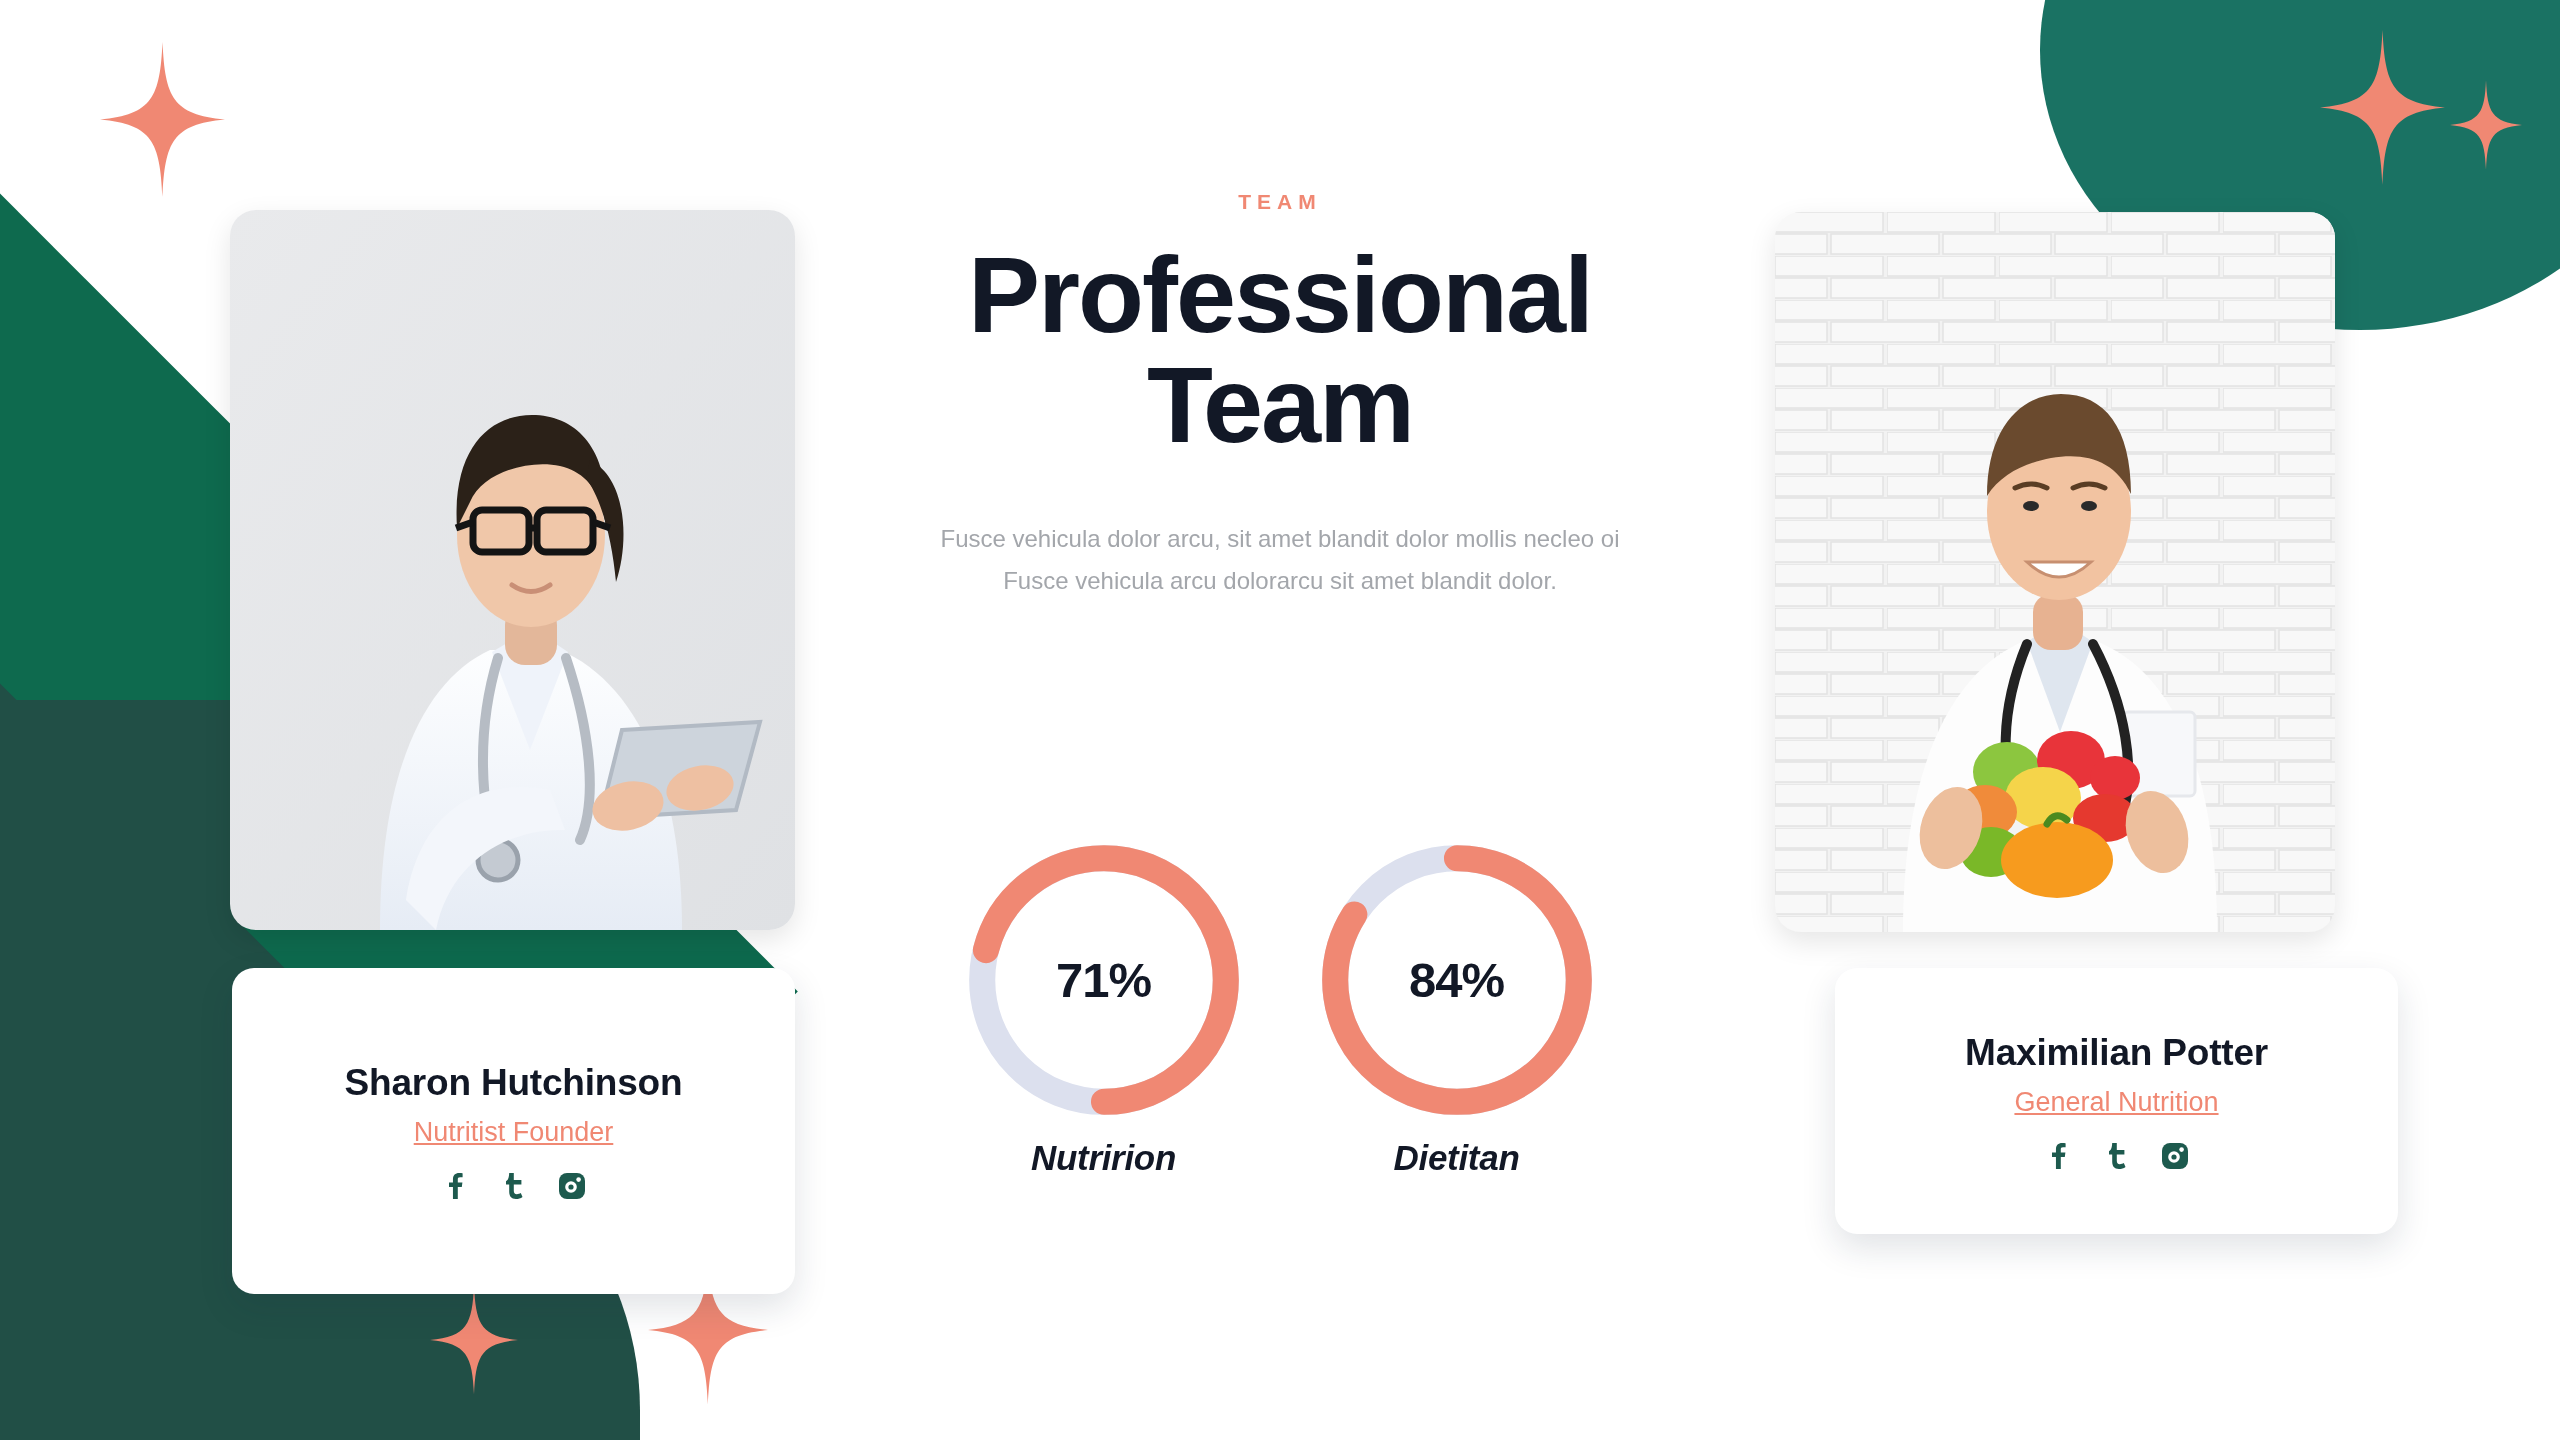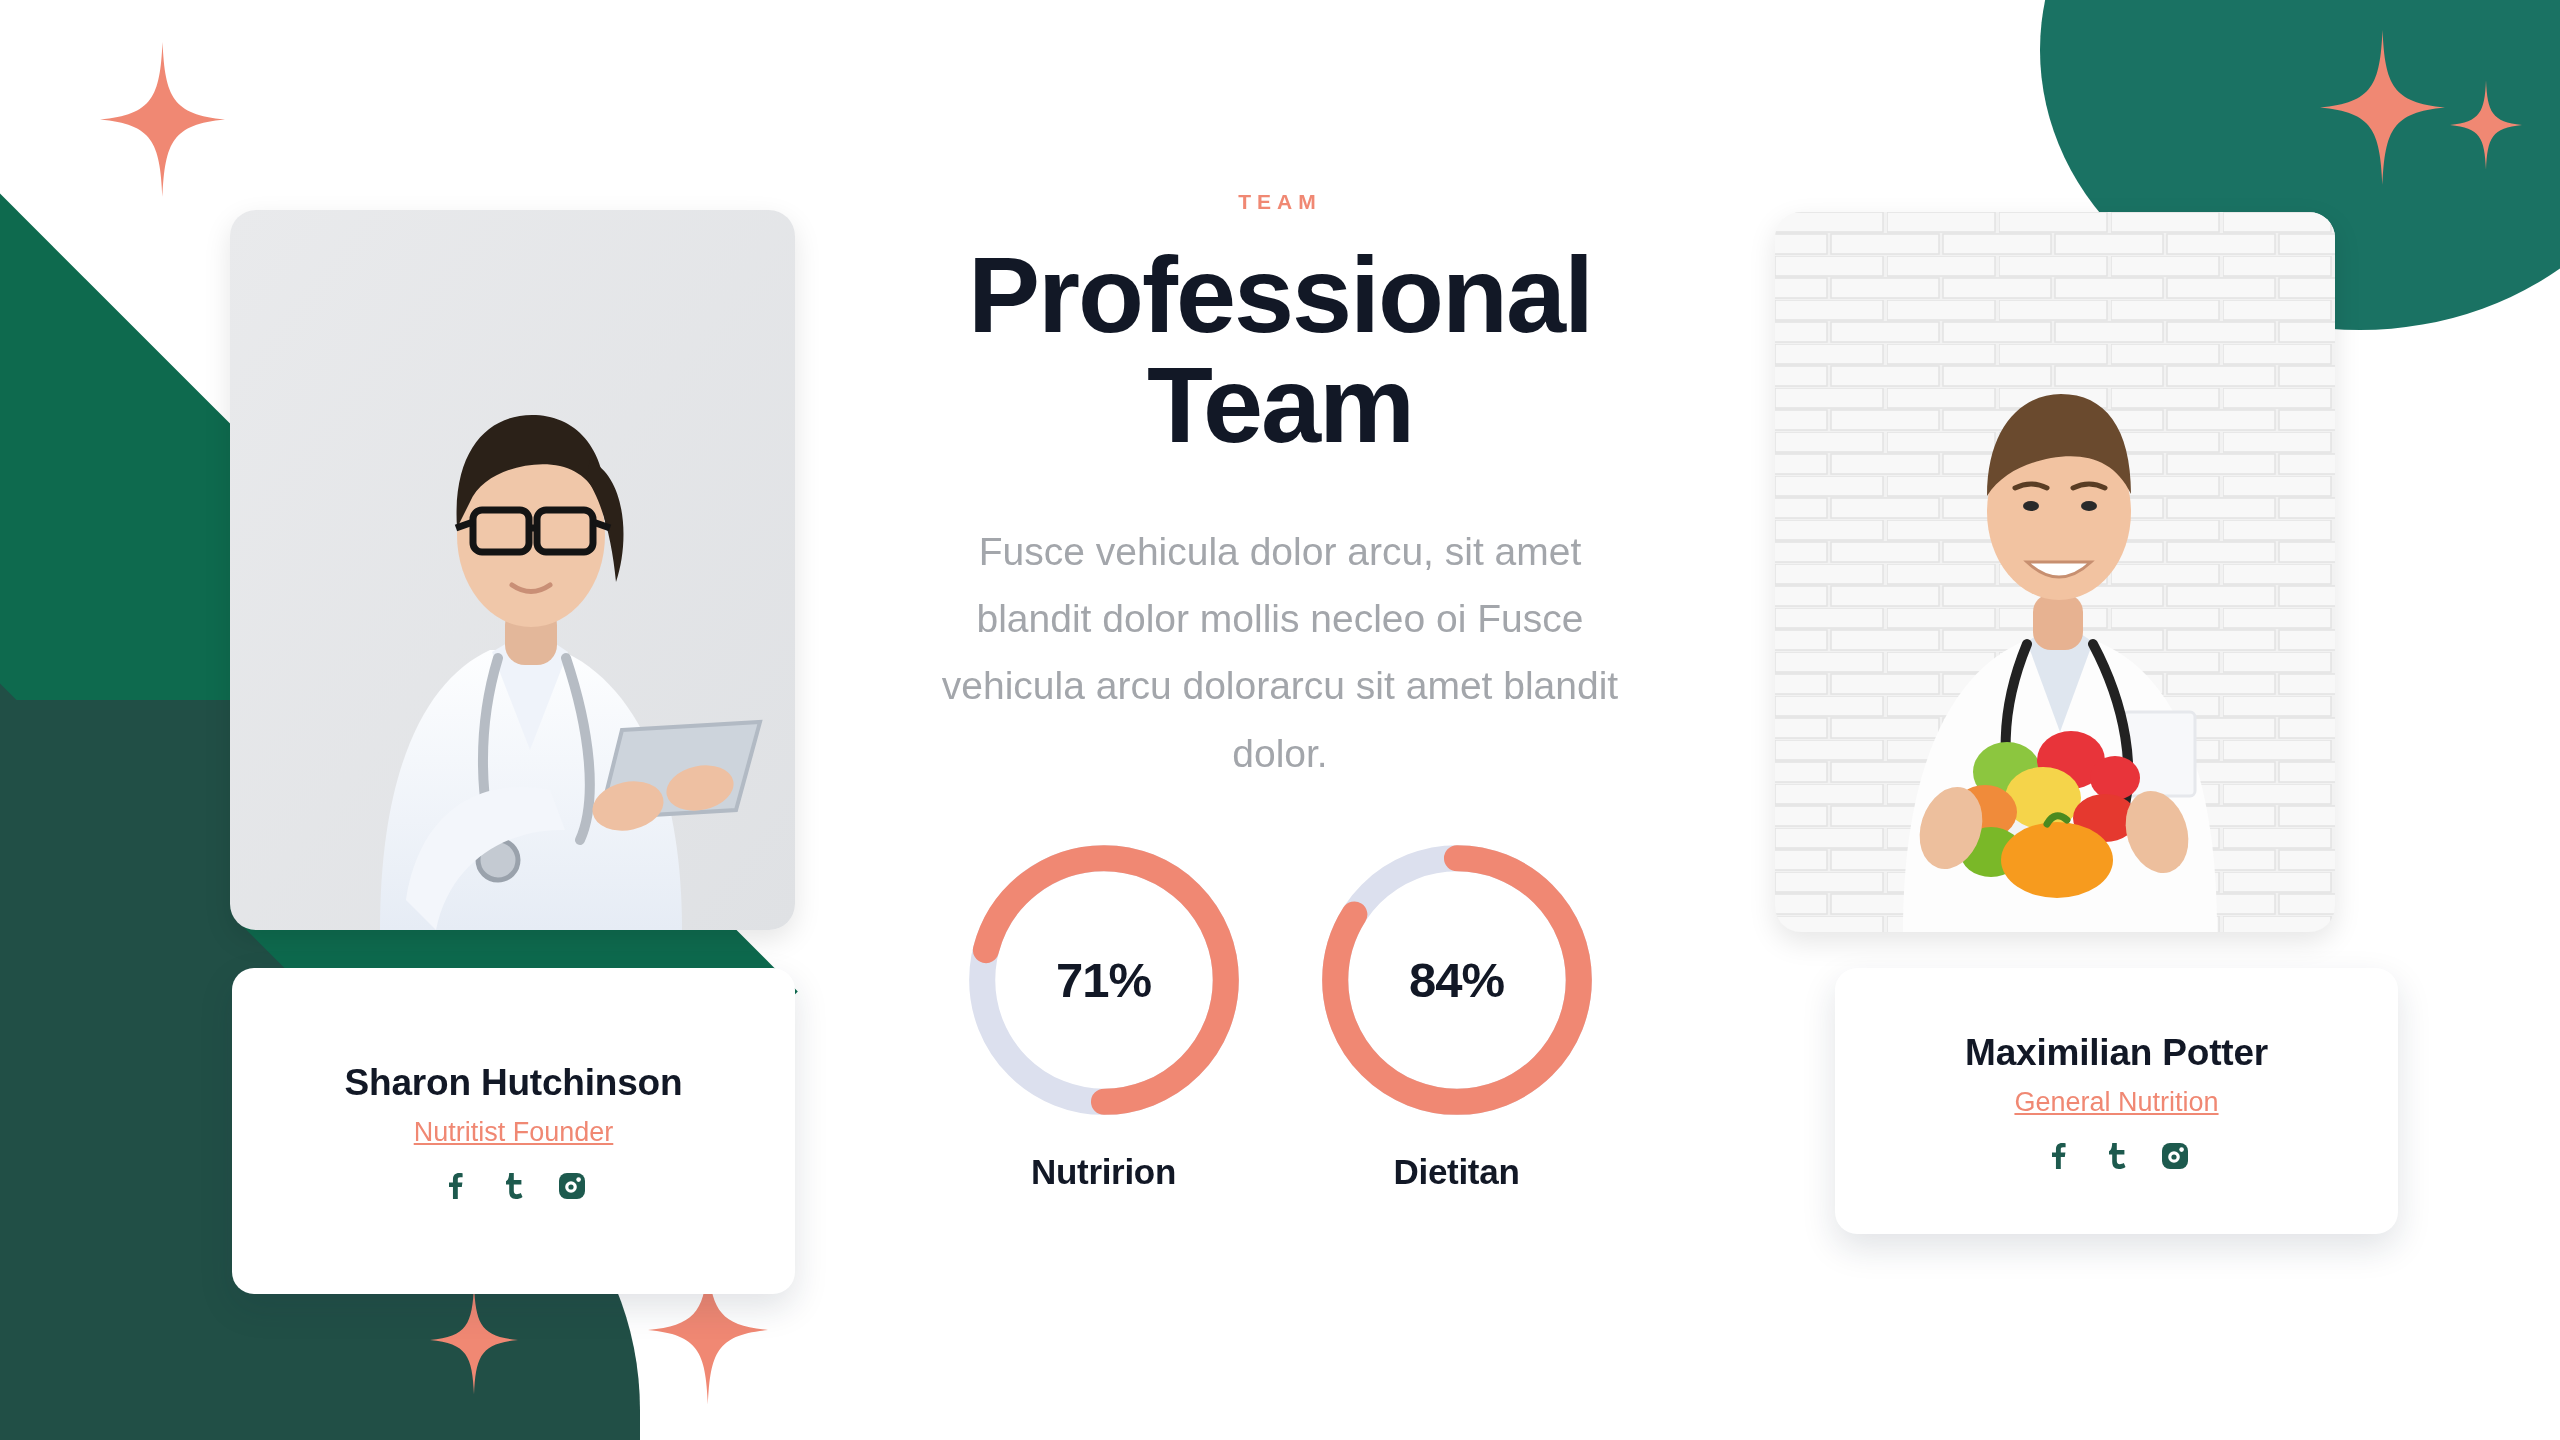--- a/index.html
+++ b/index.html
@@ -93,40 +93,40 @@
     font-size:21px; font-weight:700; letter-spacing:6px;
     color:#F08873; text-transform:uppercase;
   }
   .headline{
     margin-top:26px;
     font-size:108px; font-weight:700; color:#121826;
     line-height:1.02; text-align:center; letter-spacing:-2px;
   }
   .lede{
     margin-top:58px;
-    font-size:39px; color:#A3A6AB; line-height:1.72;
+    font-size:24px; color:#A3A6AB; line-height:1.72;
     text-align:center; max-width:700px; font-weight:400;
   }
 
   
   .rings{
     position:absolute; left:900px; top:835px;
     width:760px; display:flex; justify-content:center; gap:63px;
   }
   .ring-item{ display:flex; flex-direction:column; align-items:center; }
   .ring-wrap{ position:relative; width:290px; height:290px; }
   .ring-wrap svg{ display:block; width:290px; height:290px; }
   .ring-value{
     position:absolute; inset:0;
     display:flex; align-items:center; justify-content:center;
     font-size:49px; font-weight:700; color:#121826; letter-spacing:-1px;
   }
   .ring-label{
-    margin-top:27px;
-    font-size:35px; font-weight:700; color:#121826; letter-spacing:-0.3px;
+    margin-top:13px;
+    font-size:35px; font-weight:700; color:#121826; letter-spacing:-0.3px;font-style:italic;
   }
 </style>
 </head>
 <body>
 
 <div id="stage">
 
   <div class="deco green-band-light"></div>
   <div class="deco green-band-dark"></div>
   <div class="deco green-blob-bl2"></div>

